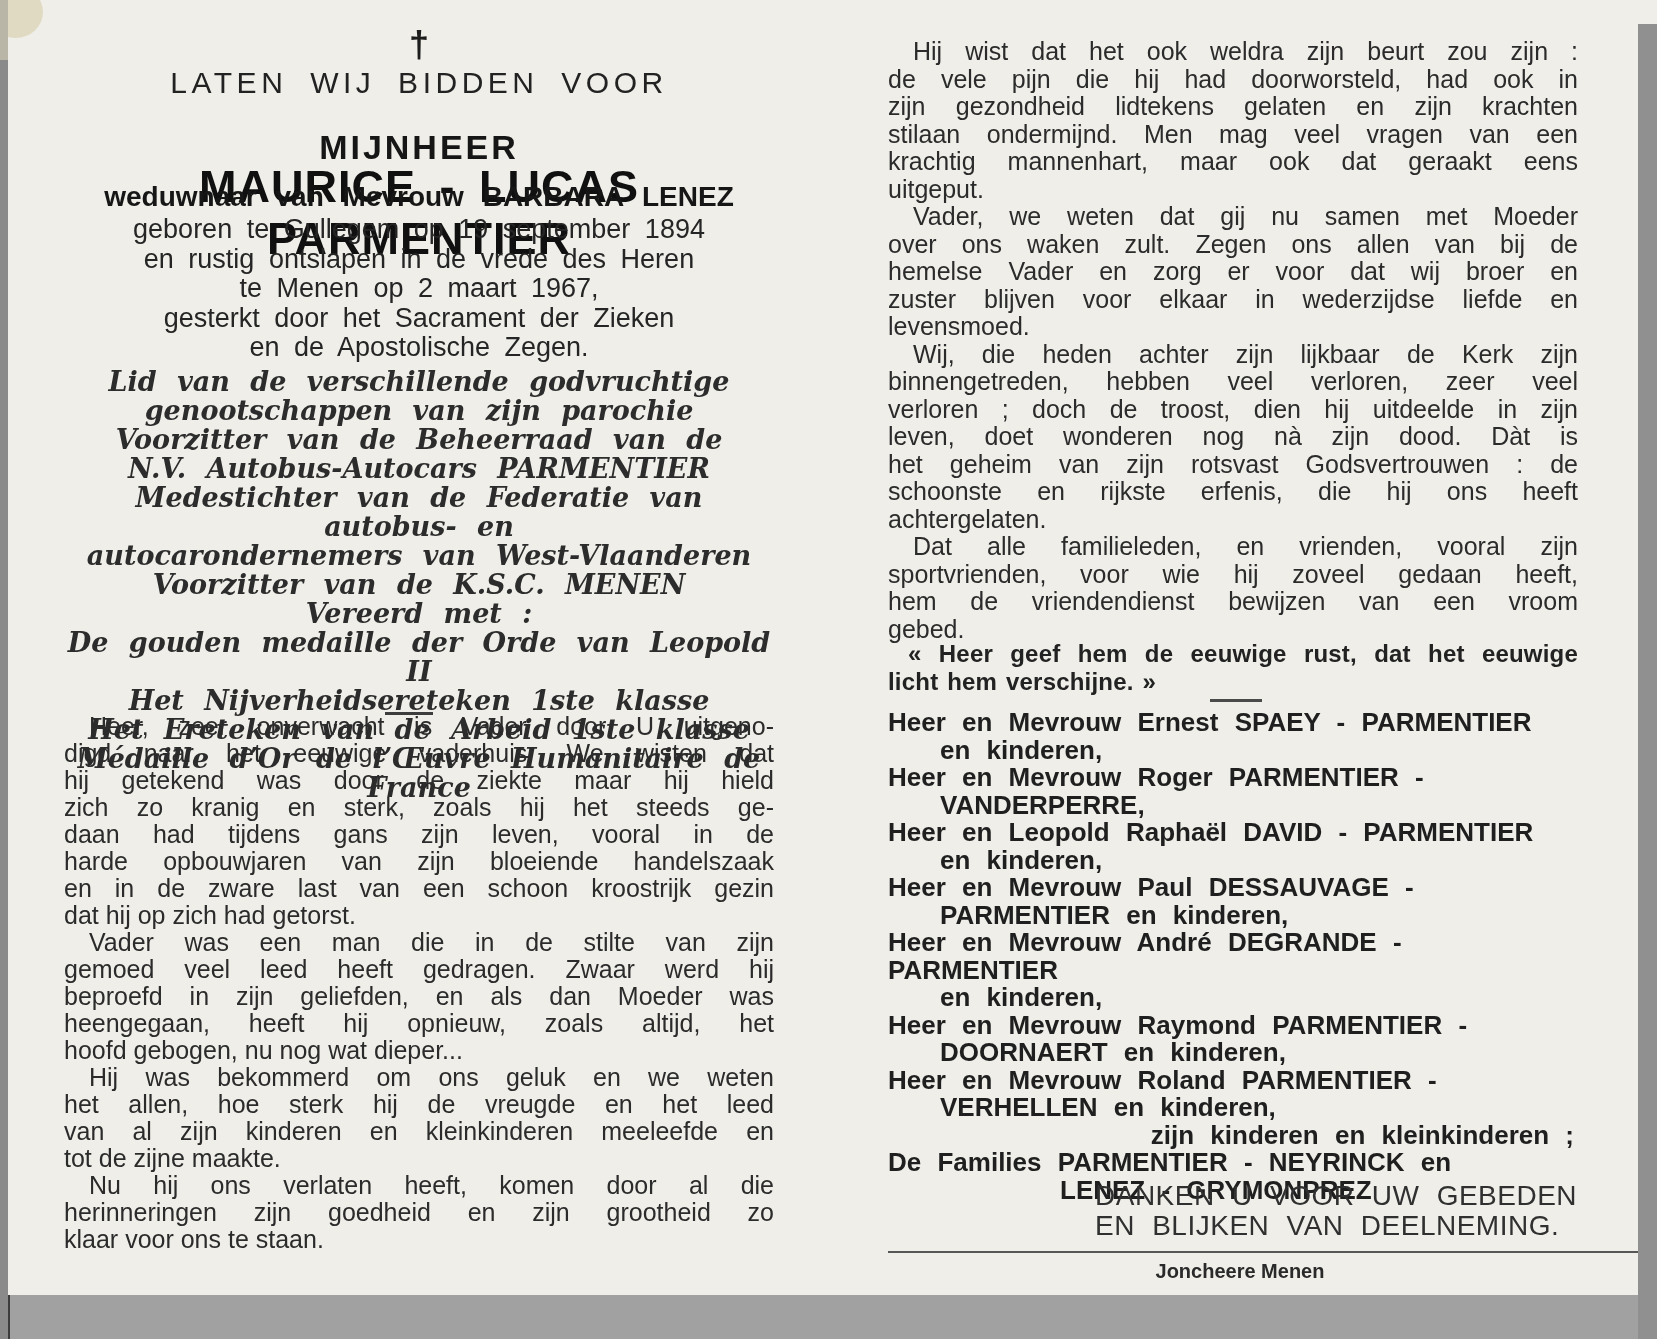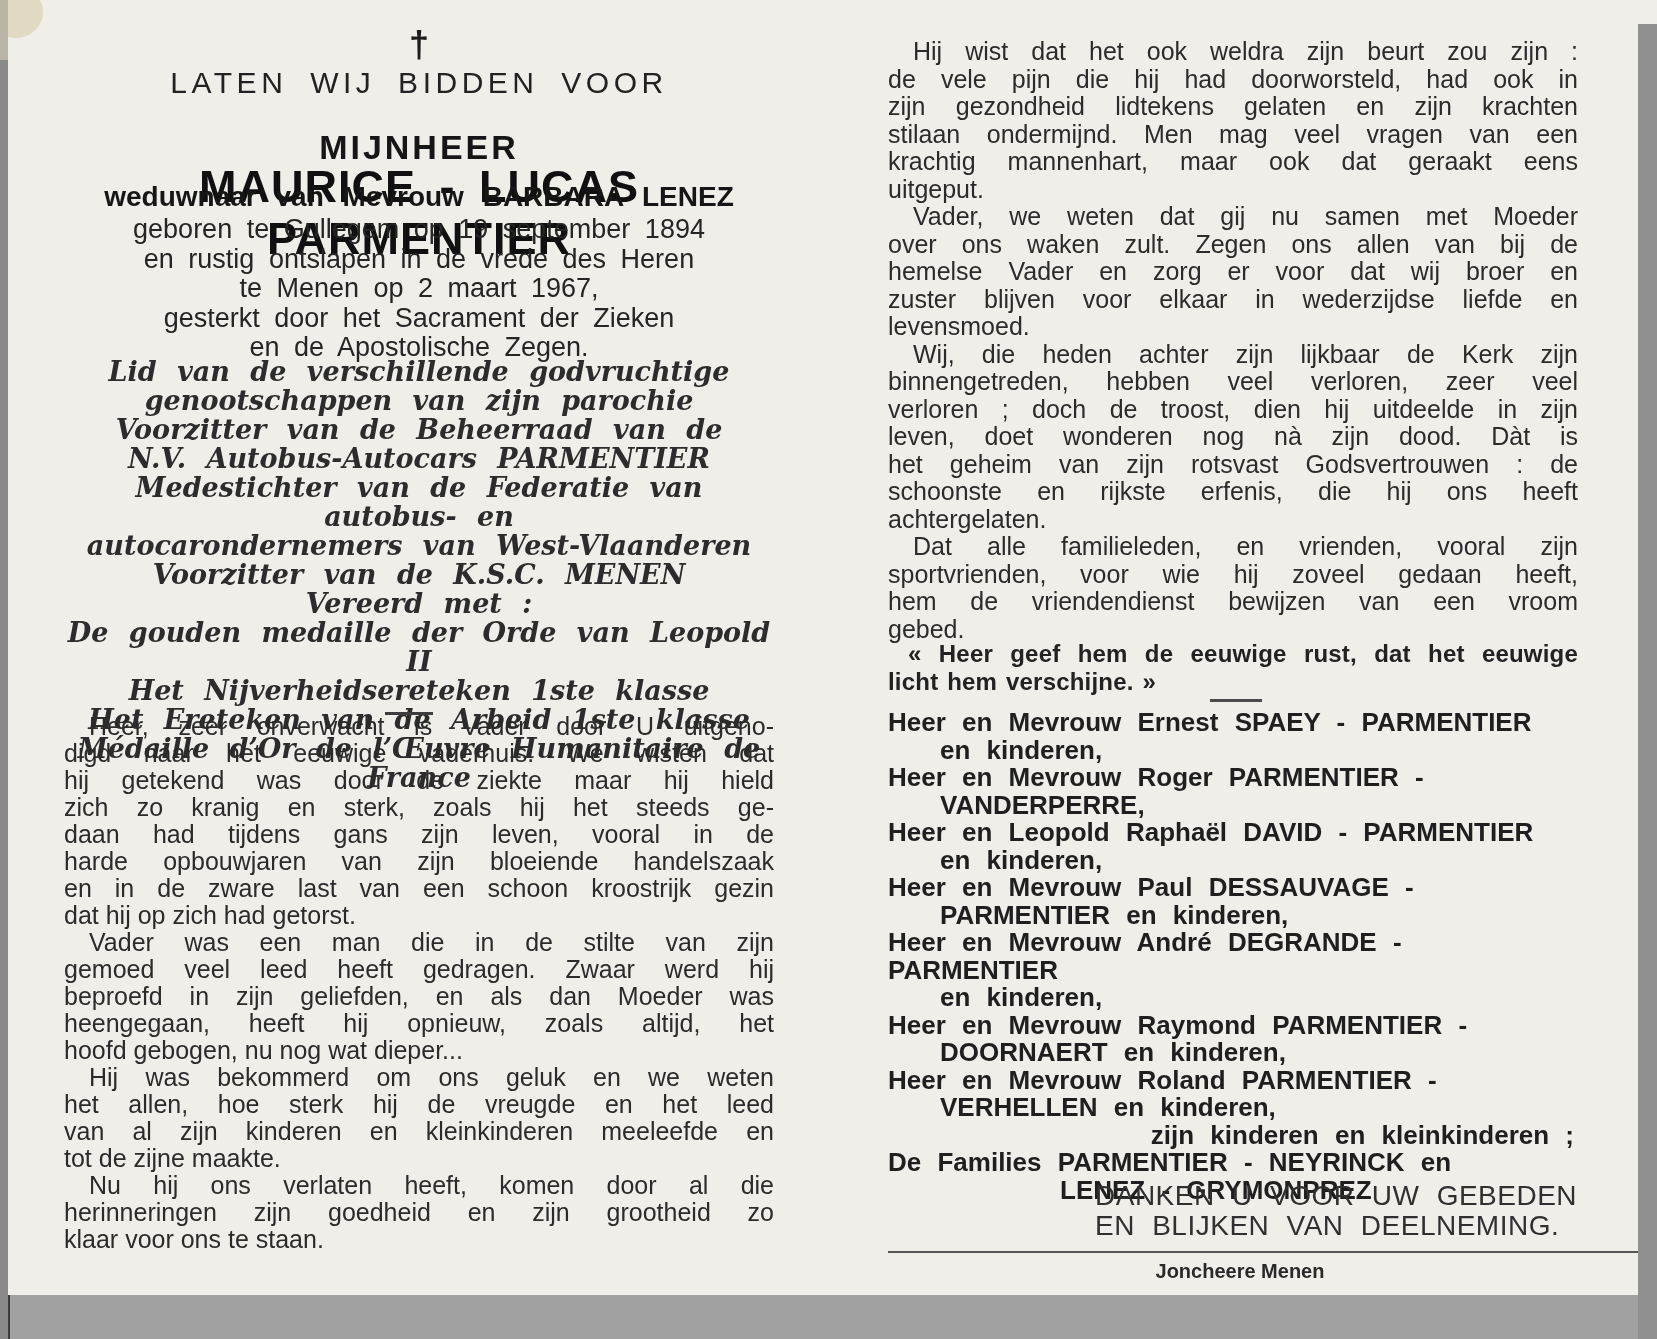--- a/index.html
+++ b/index.html
@@ -21,21 +21,21 @@
 
   
   .col-l{left:64px;width:710px;position:absolute;}
   .cross{top:24px;text-align:center;font-size:36px;font-weight:bold;color:#1d1d1d;}
   .intro{top:66px;text-align:center;font-size:30px;letter-spacing:4.5px;word-spacing:10px;color:#222;}
   .mister{top:99px;text-align:center;font-size:34px;font-weight:bold;letter-spacing:3px;word-spacing:6px;color:#161616;margin-top:29px;}
   .name{top:127px;text-align:center;font-size:45px;font-weight:bold;letter-spacing:1px;word-spacing:10px;color:#101010;margin-top:34px;}
   .widower{top:181px;text-align:center;font-size:28px;font-weight:bold;word-spacing:11px;color:#161616;}
   .birth{top:215px;font-size:27px;line-height:29.5px;word-spacing:7px;text-align:center;color:#252525;}
   .honors{
-    top:357px;font-size:27px;line-height:29px;word-spacing:11px;text-align:center;
+    top:367px;font-size:27px;line-height:29px;word-spacing:11px;text-align:center;
     font-family:"DejaVu Serif", serif;font-style:italic;font-weight:bold;color:#2c2c2c;
   }
   .rule{position:absolute;background:#3d3d3d;height:3px;}
   .rule-l{left:385px;top:712px;width:48px;}
   .body-l{top:713px;font-size:25px;line-height:27px;color:#2b2b2b;}
 
   
   .col-r{left:888px;width:690px;position:absolute;}
   .body-r{top:38px;font-size:25px;line-height:27.5px;color:#2b2b2b;}
   .prayer{top:640px;font-size:24px;line-height:27.5px;font-weight:bold;letter-spacing:.2px;word-spacing:2px;color:#222;}

